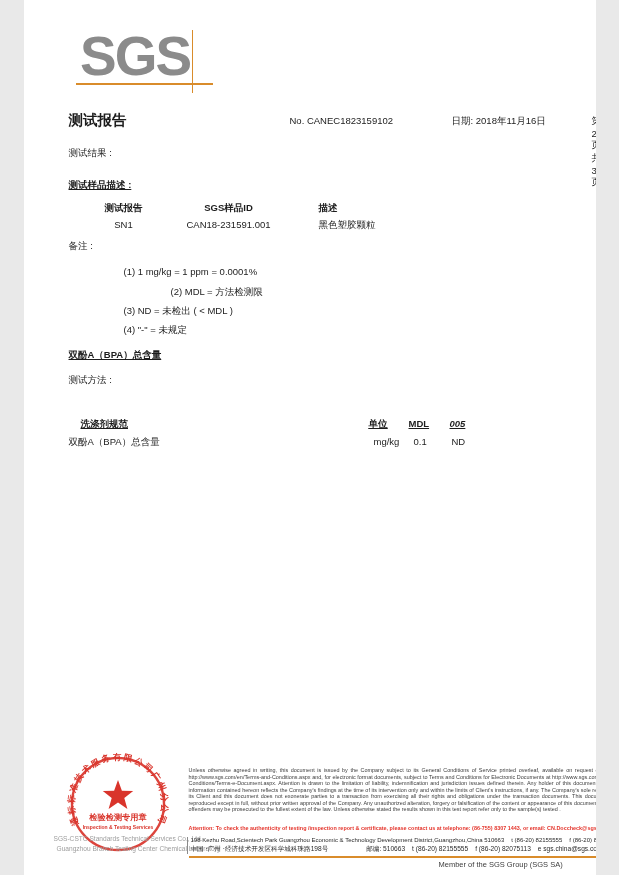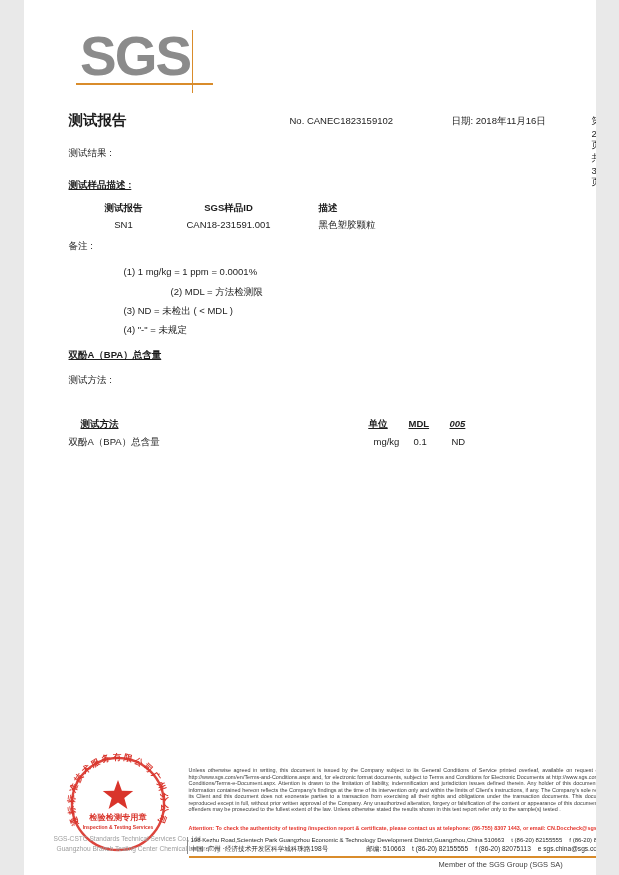--- a/index.html
+++ b/index.html
@@ -78,21 +78,21 @@
   <div class="abs t9" style="left:100px; top:266px;">(1) 1 mg/kg = 1 ppm = 0.0001%</div>
   <div class="abs t9" style="left:100px; top:286px;margin-left:47px;">(2) MDL = 方法检测限</div>
   <div class="abs t9" style="left:100px; top:305px;">(3) ND = 未检出 ( &lt; MDL )</div>
   <div class="abs t9" style="left:100px; top:324px;">(4) "-" = 未规定</div>
 
   <div class="abs t9 bold und" style="left:45px; top:349px;">双酚A（BPA）总含量</div>
 
   <div class="abs t9" style="left:45px; top:374px;">测试方法 :</div>
 
   <div class="abs res-head" style="left:0; top:418px; width:619px;">
-    <span class="abs bold und" style="left:57px;">测试方法</span>
+    <span class="abs bold und" style="left:57px;">洗涤剂规范</span>
     <span class="abs bold und" style="left:345px; width:40px;"><span class="und">单位</span></span>
     <span class="abs bold und" style="left:385px;">MDL</span>
     <span class="abs bold und ital" style="left:426px;">005</span>
   </div>
   <div class="abs res-row" style="left:0; top:436px; width:619px;">
     <span class="abs" style="left:45px;">双酚A（BPA）总含量</span>
     <span class="abs" style="left:350px;">mg/kg</span>
     <span class="abs" style="left:390px;">0.1</span>
     <span class="abs" style="left:428px;">ND</span>
   </div>

